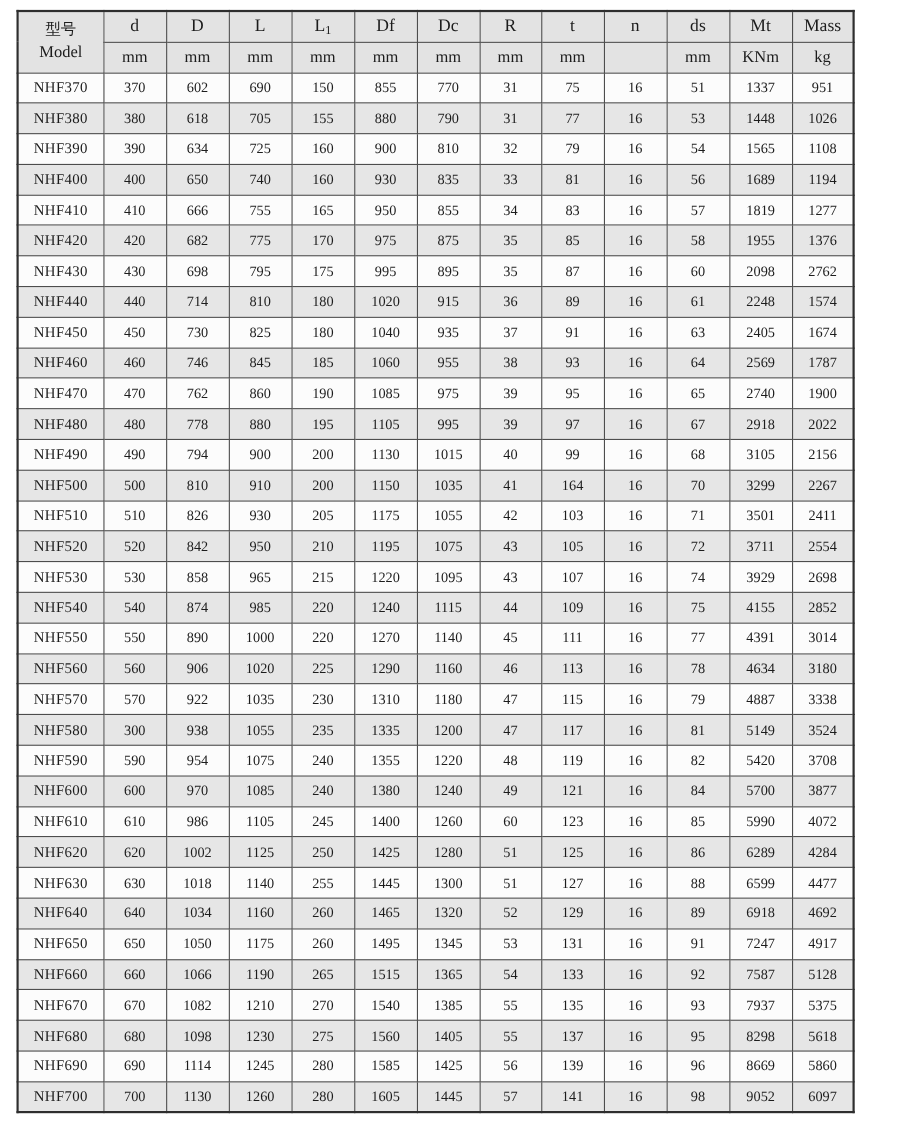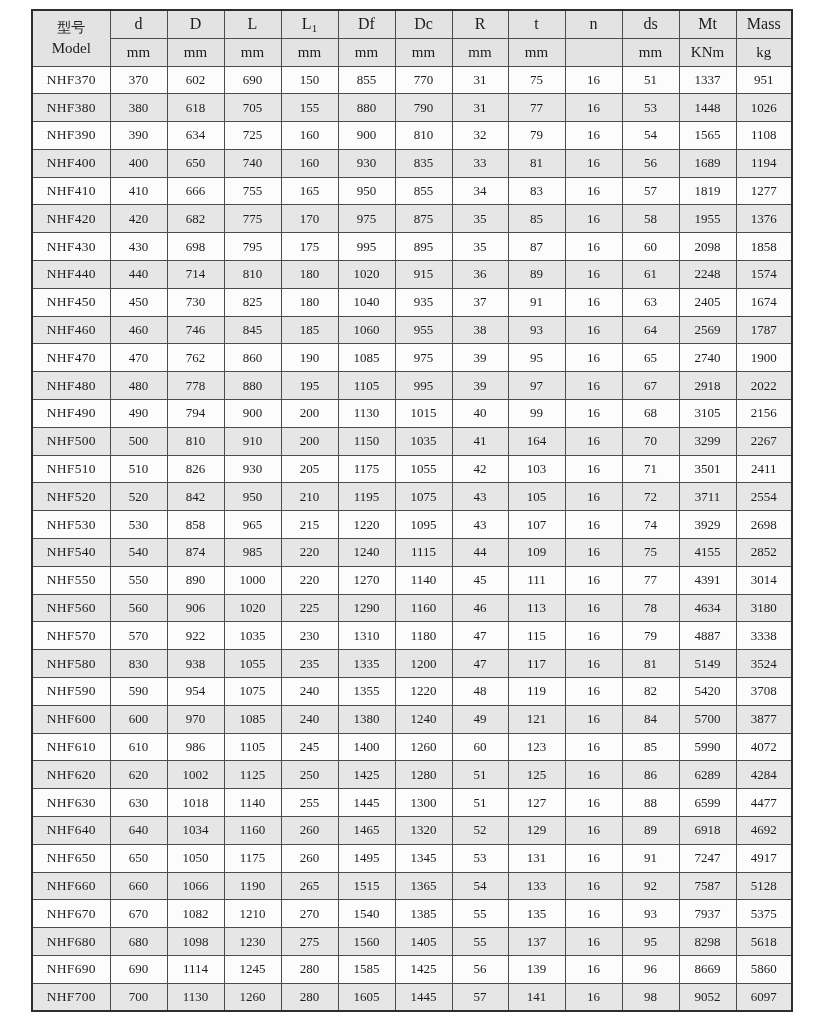--- a/index.html
+++ b/index.html
@@ -9,21 +9,21 @@
   }
   body {
     width: 820px;
     height: 1019px;
     position: relative;
     font-family: "Liberation Serif", "DejaVu Serif", serif;
     color: #1c1c1c;
   }
   .page {
     position: absolute;
-    left: 31px;
+    left: 15px;
     top: 9px;
     width: 760px;
   }
   table.spec {
     border-collapse: collapse;
     table-layout: fixed;
     width: 760px;
     border: 2px solid #2e2e2e;
     background: #fcfcfc;
   }
@@ -214,21 +214,21 @@
           <td class="num-cell">698</td>
           <td class="num-cell">795</td>
           <td class="num-cell">175</td>
           <td class="num-cell">995</td>
           <td class="num-cell">895</td>
           <td class="num-cell">35</td>
           <td class="num-cell">87</td>
           <td class="num-cell">16</td>
           <td class="num-cell">60</td>
           <td class="num-cell">2098</td>
-          <td class="num-cell">1858</td>
+          <td class="num-cell">2762</td>
         </tr>
         <tr>
           <td class="model-cell">NHF440</td>
           <td class="num-cell">440</td>
           <td class="num-cell">714</td>
           <td class="num-cell">810</td>
           <td class="num-cell">180</td>
           <td class="num-cell">1020</td>
           <td class="num-cell">915</td>
           <td class="num-cell">36</td>
@@ -428,21 +428,21 @@
           <td class="num-cell">1180</td>
           <td class="num-cell">47</td>
           <td class="num-cell">115</td>
           <td class="num-cell">16</td>
           <td class="num-cell">79</td>
           <td class="num-cell">4887</td>
           <td class="num-cell">3338</td>
         </tr>
         <tr>
           <td class="model-cell">NHF580</td>
-          <td class="num-cell">830</td>
+          <td class="num-cell">300</td>
           <td class="num-cell">938</td>
           <td class="num-cell">1055</td>
           <td class="num-cell">235</td>
           <td class="num-cell">1335</td>
           <td class="num-cell">1200</td>
           <td class="num-cell">47</td>
           <td class="num-cell">117</td>
           <td class="num-cell">16</td>
           <td class="num-cell">81</td>
           <td class="num-cell">5149</td>

